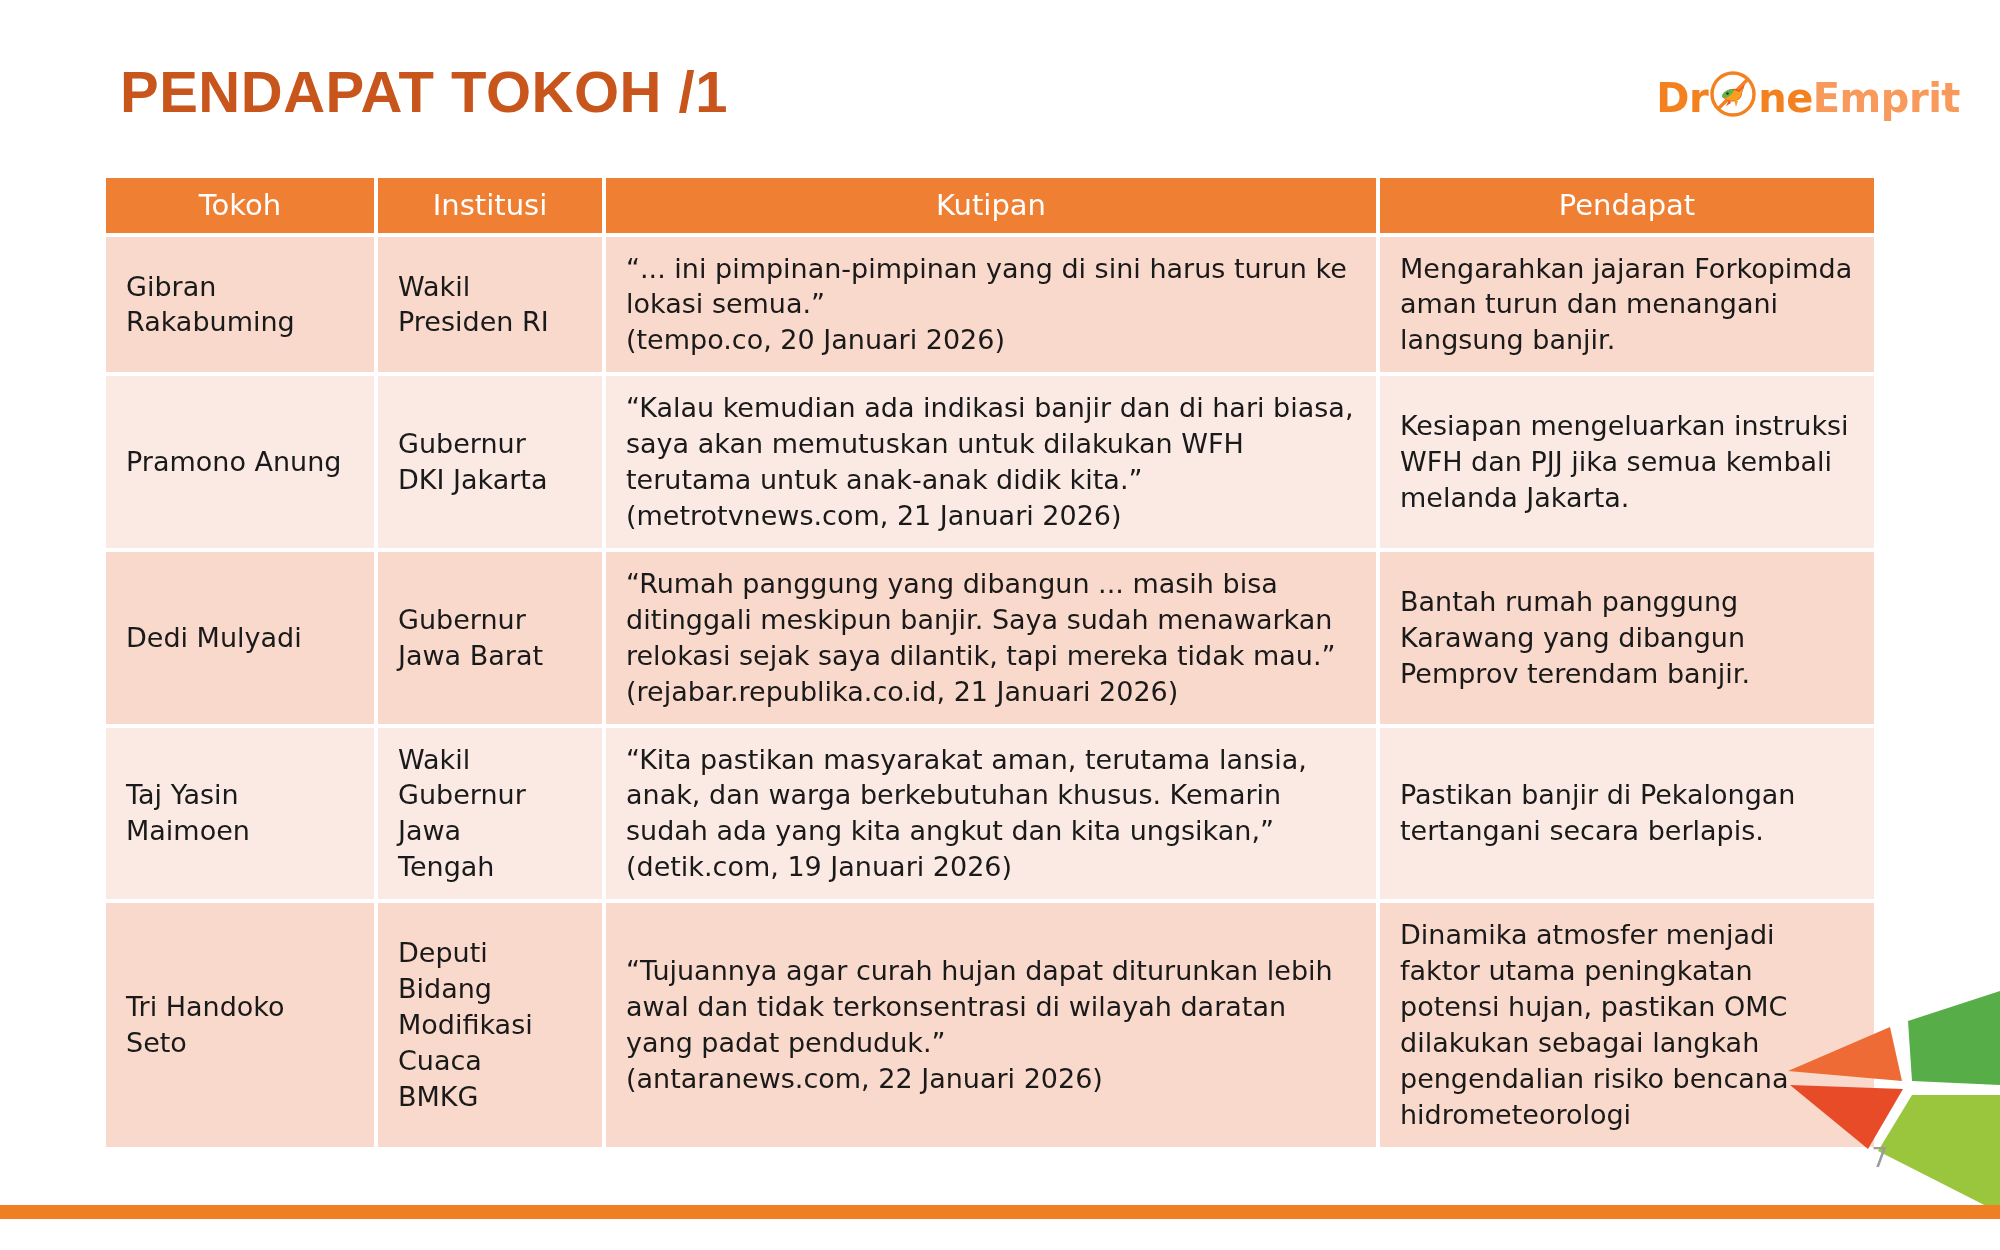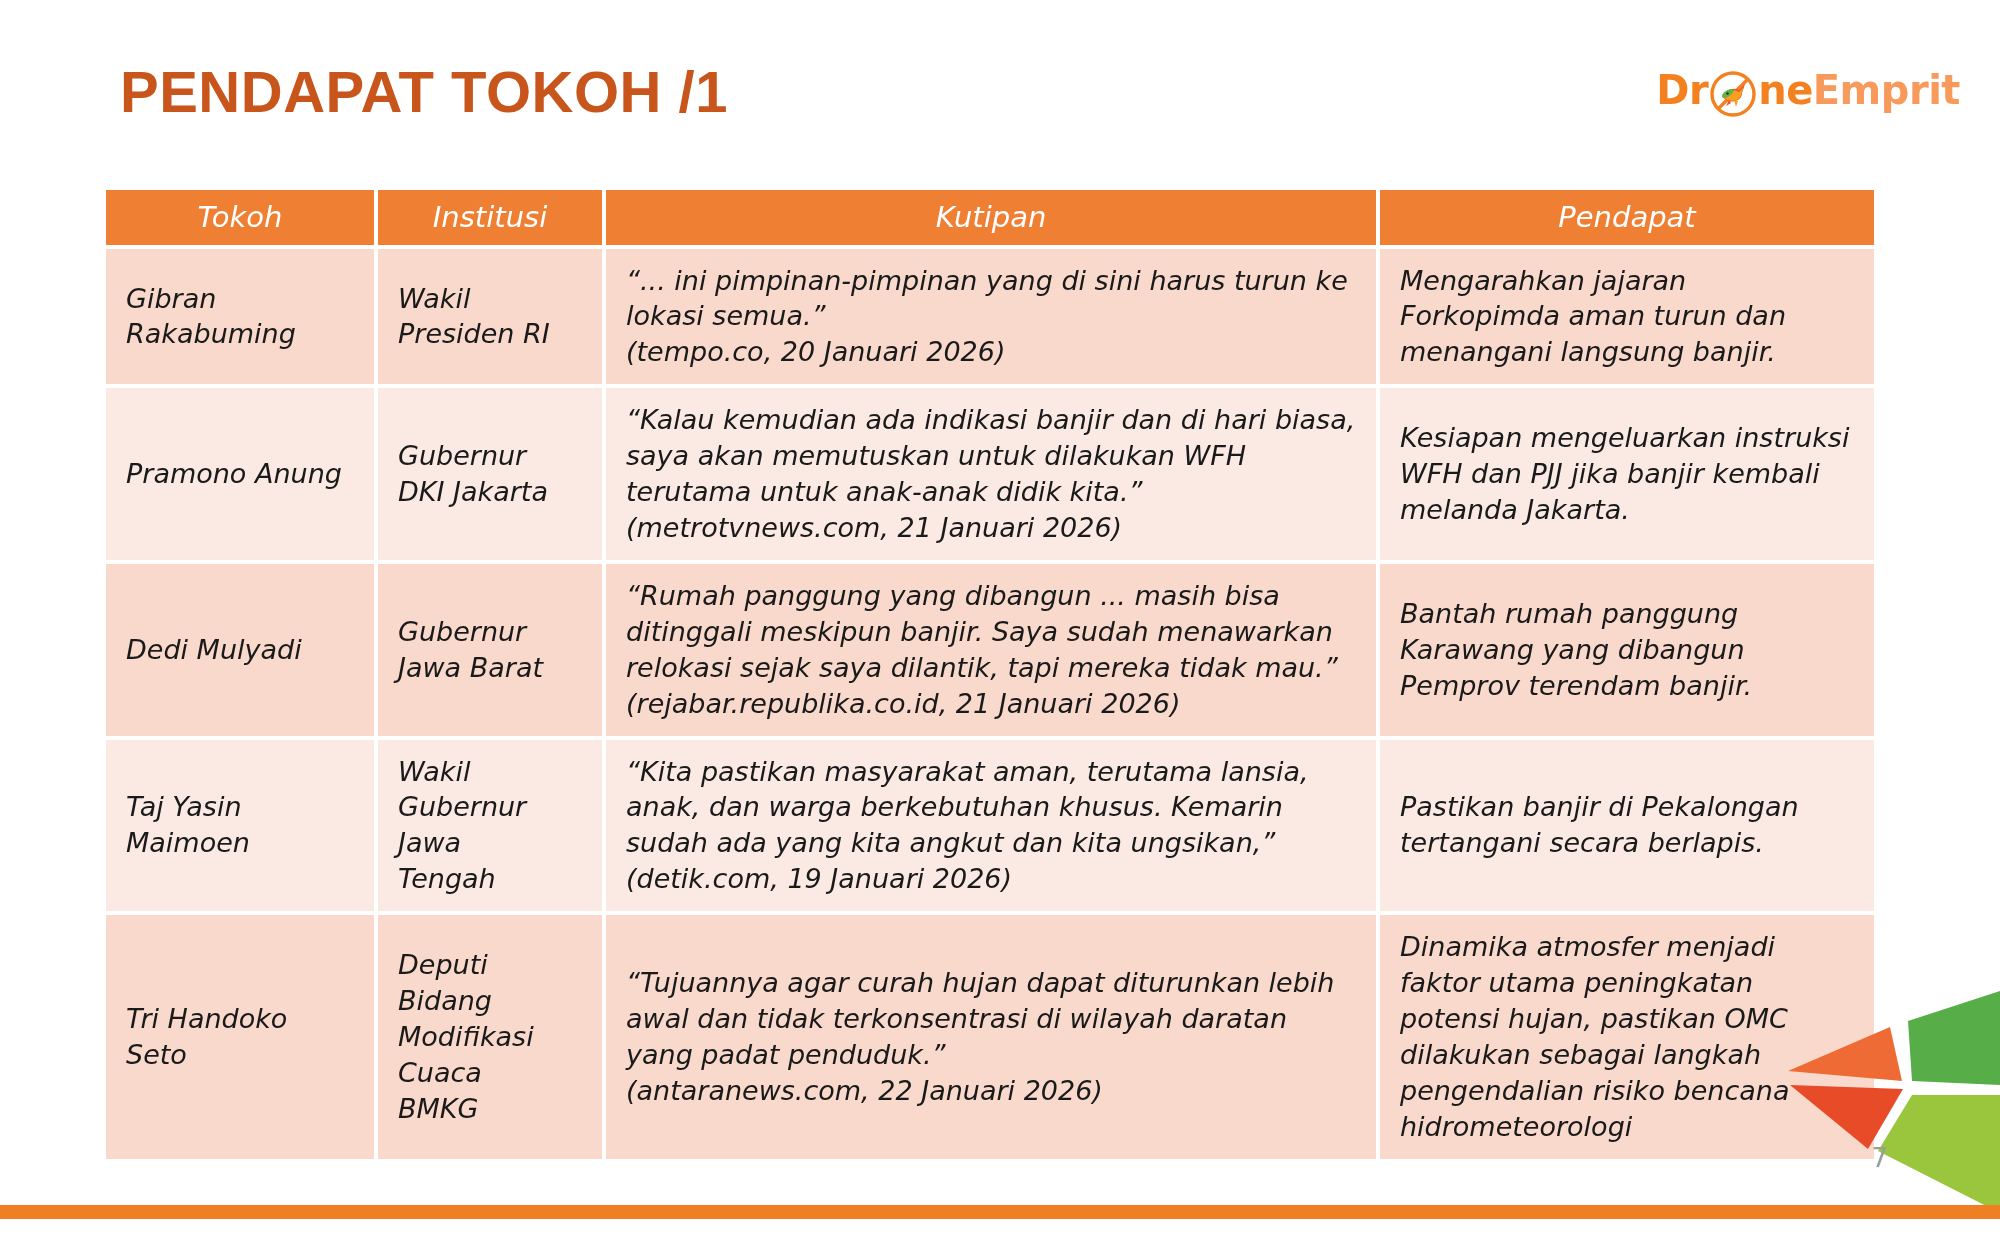--- a/index.html
+++ b/index.html
@@ -40,43 +40,42 @@
     top: 62px;
     display: flex;
     align-items: center;
     height: 64px;
   }
   #logo .logo-text {
     font-family: "DejaVu Sans", sans-serif;
     font-size: 40px;
     line-height: 1;
     display: flex;
-    align-items: flex-start;
+    align-items: flex-end;
     white-space: nowrap;
   }
   #logo .lg-bold { font-weight: bold; color: #F4811F; letter-spacing: -0.5px; }
   #logo .lg-light { font-weight: bold; color: #F79A5B; letter-spacing: -0.5px; }
   #logo .lg-mark {
     position: relative;
     width: 48px;
     height: 48px;
     margin: 0 1px;
     display: inline-block;
   }
 
   
   #table {
     position: absolute;
     left: 102px;
-    top: 186px;
+    top: 174px;
     width: 1768px;
     border-collapse: separate;
     border-spacing: 4px 4px;
     table-layout: fixed;
-    font-style: italic;
   }
   #table th, #table td {
     vertical-align: middle;
     padding: 14px 20px;
     color: #1a1a1a;
     font-size: 27px;
     line-height: 1.33;
     font-family: "DejaVu Sans", sans-serif;
   }
   #table thead th {
@@ -183,21 +182,21 @@
         <td class="cell-kutipan"><span class="cell-text">“... ini pimpinan-pimpinan yang di sini harus turun ke lokasi semua.”
 (tempo.co, 20 Januari 2026)</span></td>
         <td class="cell-pendapat"><span class="cell-text">Mengarahkan jajaran Forkopimda aman turun dan menangani langsung banjir.</span></td>
       </tr>
       <tr class="row-light">
         <td class="cell-tokoh"><span class="cell-text">Pramono Anung</span></td>
         <td class="cell-institusi"><span class="cell-text">Gubernur
 DKI Jakarta</span></td>
         <td class="cell-kutipan"><span class="cell-text">“Kalau kemudian ada indikasi banjir dan di hari biasa, saya akan memutuskan untuk dilakukan WFH terutama untuk anak-anak didik kita.”
 (metrotvnews.com, 21 Januari 2026)</span></td>
-        <td class="cell-pendapat"><span class="cell-text">Kesiapan mengeluarkan instruksi WFH dan PJJ jika banjir kembali melanda Jakarta.</span></td>
+        <td class="cell-pendapat"><span class="cell-text">Kesiapan mengeluarkan instruksi WFH dan PJJ jika semua kembali melanda Jakarta.</span></td>
       </tr>
       <tr class="row-dark">
         <td class="cell-tokoh"><span class="cell-text">Dedi Mulyadi</span></td>
         <td class="cell-institusi"><span class="cell-text">Gubernur
 Jawa Barat</span></td>
         <td class="cell-kutipan"><span class="cell-text">“Rumah panggung yang dibangun ... masih bisa ditinggali meskipun banjir. Saya sudah menawarkan relokasi sejak saya dilantik, tapi mereka tidak mau.”
 (rejabar.republika.co.id, 21 Januari 2026)</span></td>
         <td class="cell-pendapat"><span class="cell-text">Bantah rumah panggung Karawang yang dibangun Pemprov terendam banjir.</span></td>
       </tr>
       <tr class="row-light">

